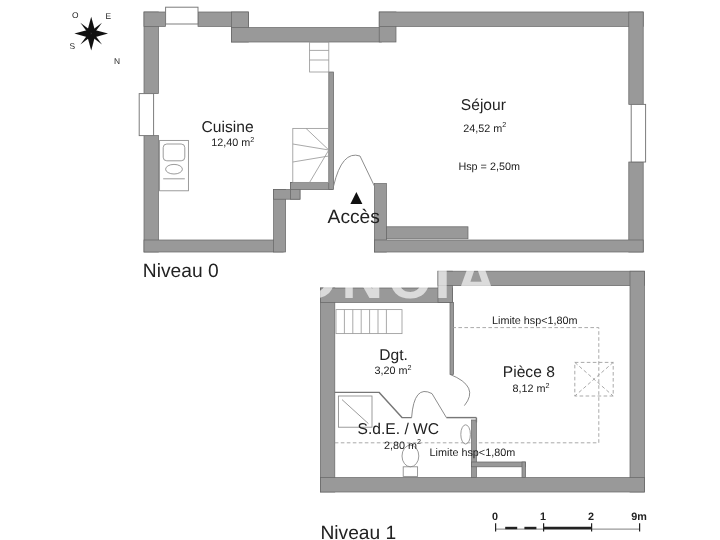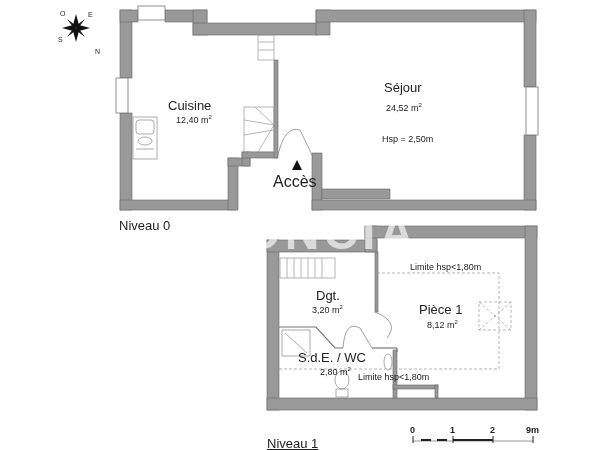--- a/index.html
+++ b/index.html
@@ -2,21 +2,21 @@
 <html><head>
 <meta charset="utf-8">
 <style>
   html,body{margin:0;padding:0;background:#fff;}
   body{width:600px;height:450px;position:relative;overflow:hidden;font-family:"Liberation Sans",sans-serif;color:#222;}
   svg{position:absolute;left:0;top:0;}
   .lbl{position:absolute;white-space:nowrap;color:#222;}
   .room{font-size:13px;}
   .area{font-size:9px;}
   .small{font-size:9px;}
-  .lvl{font-size:13px;}
+  .lvl{font-size:16px;}
   sup{font-size:6px;}
 </style>
 </head>
 <body>
 
 <svg width="600" height="450" viewBox="0 0 600 450">
 
   <g transform="translate(76,28)">
     <polygon points="0,-14 3,-3 0,0 -3,-3" fill="#111"></polygon>
     <polygon points="0,14 3,3 0,0 -3,3" fill="#111"></polygon>
@@ -152,21 +152,21 @@
 <div class="lbl room" style="left:384px;top:80px;">Séjour</div>
 <div class="lbl area" style="left:386px;top:102px;"><span>24,52 m</span><sup>2</sup></div>
 <div class="lbl area" style="left:382px;top:134px;">Hsp = 2,50m</div>
 
 <div class="lbl room" style="left:273px;top:173px;font-size:16px;">Accès</div>
 <div class="lbl lvl" style="left:119px;top:218px;">Niveau 0</div>
 
 <div class="lbl room" style="left:316px;top:288px;">Dgt.</div>
 <div class="lbl area" style="left:312px;top:304px;"><span>3,20 m</span><sup>2</sup></div>
 
-<div class="lbl room" style="left:419px;top:302px;">Pièce 1</div>
+<div class="lbl room" style="left:419px;top:302px;">Pièce 8</div>
 <div class="lbl area" style="left:427px;top:319px;"><span>8,12 m</span><sup>2</sup></div>
 
 <div class="lbl room" style="left:298px;top:350px;">S.d.E. / WC</div>
 <div class="lbl area" style="left:320px;top:366px;"><span>2,80 m</span><sup>2</sup></div>
 
 <div class="lbl area" style="left:410px;top:262px;">Limite hsp&lt;1,80m</div>
 <div class="lbl area" style="left:358px;top:372px;">Limite hsp&lt;1,80m</div>
 
 <div class="lbl lvl" style="left:267px;top:436px;text-decoration:underline;">Niveau 1</div>
 

